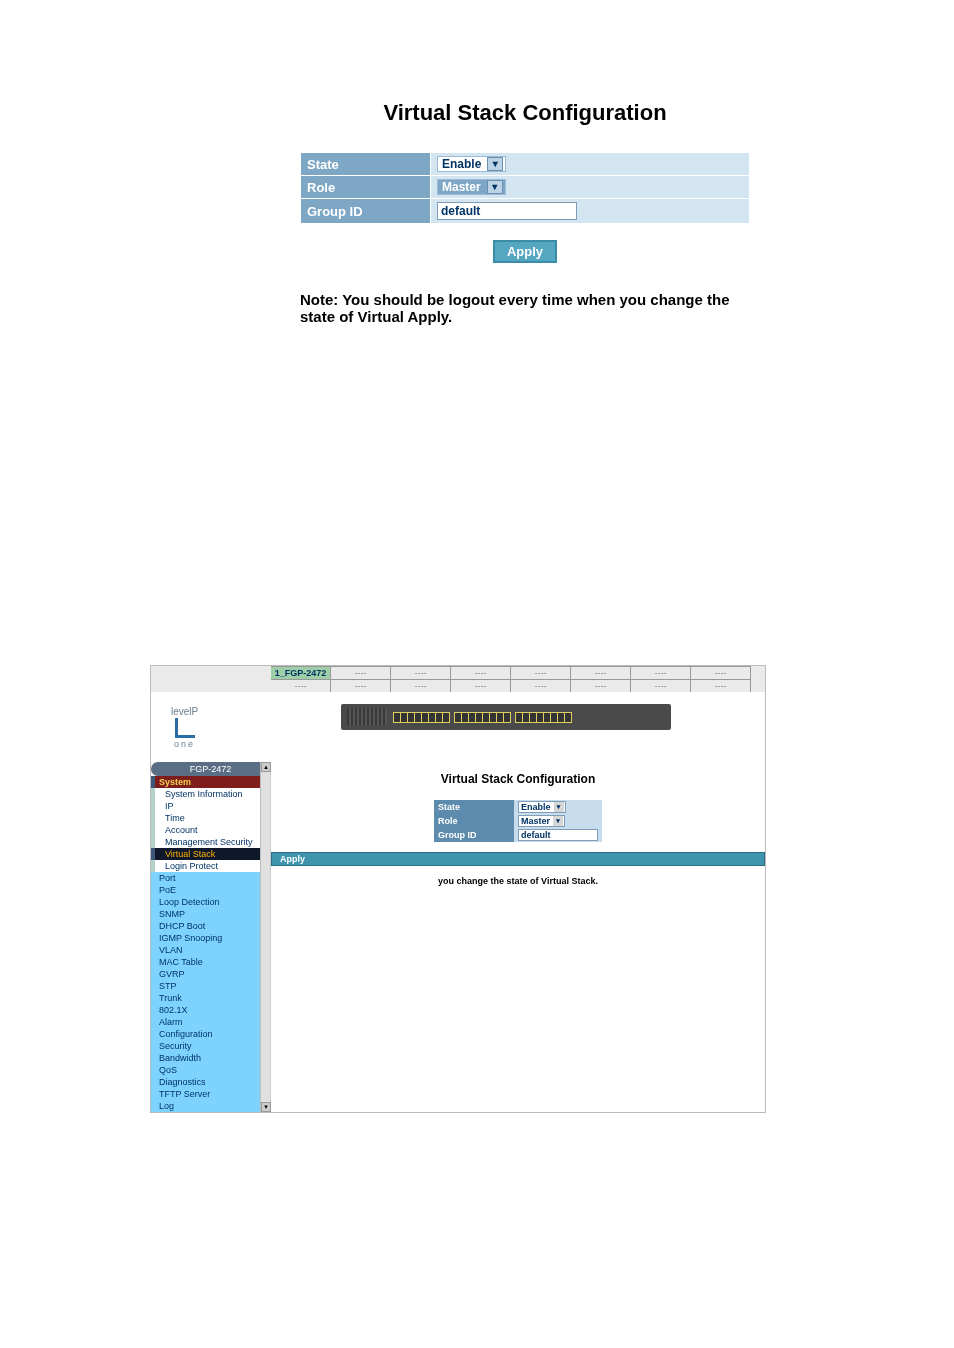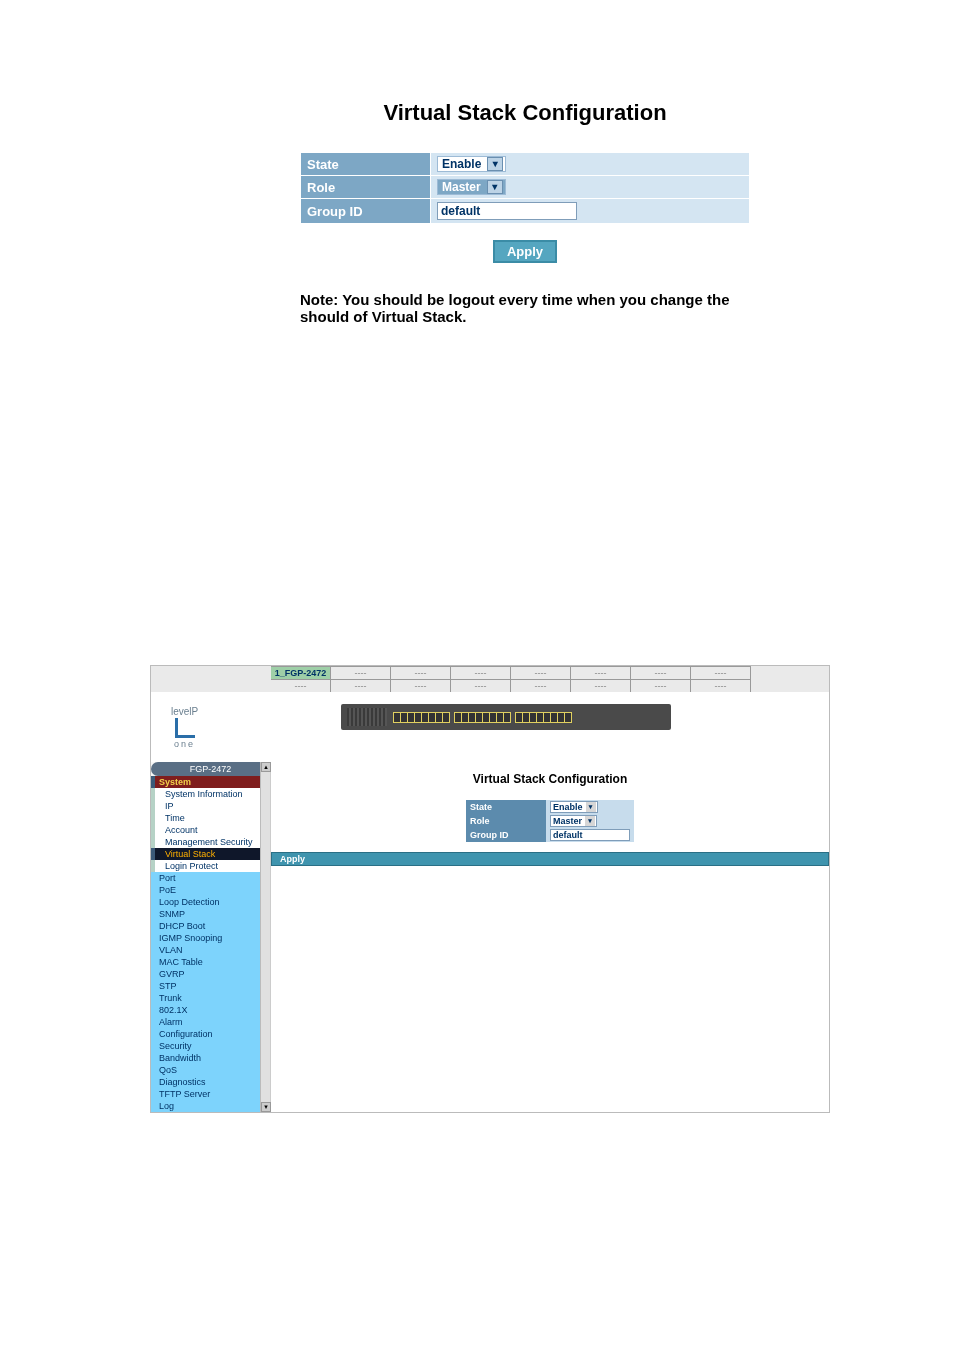--- a/index.html
+++ b/index.html
@@ -92,21 +92,21 @@
     margin-top: 28px;
     font-size: 15px;
     font-weight: bold;
     color: #000;
   }
 
   
   .bottom-wrap {
     position: relative;
     margin: 340px 12px 0 150px;
-    width: 680px;
+    width: 616px;
     border: 1px solid #bbb;
   }
   .tabs-row {
     display: flex;
     background: #eaeaea;
     font-size: 9px;
   }
   .tab {
     border-top: 1px solid #999;
     border-right: 1px solid #999;
@@ -309,21 +309,21 @@
       <td class="cfg-label">Group ID</td>
       <td class="cfg-value">
         <span class="text-input">default</span>
       </td>
     </tr>
   </tbody>
     </table>
 
   <div class="apply-btn">Apply</div>
 
-  <div class="top-note">Note: You should be logout every time when you change the should of Virtual Stack.</div>
+  <div class="top-note">Note: You should be logout every time when you change the state of Virtual Apply.</div>
 </div>
 
 <div class="bottom-wrap">
 
   <div class="tabs-row">
     <div class="tab first">1_FGP-2472</div>
     <div class="tab">----</div>
     <div class="tab">----</div>
     <div class="tab">----</div>
     <div class="tab">----</div>
@@ -449,16 +449,17 @@
         <tr>
           <td class="mini-label">Group ID</td>
           <td class="mini-value">
             <span class="mini-input" style="width:80px">default</span>
           </td>
         </tr>
       </tbody>
         </table>
       <div class="mini-apply">Apply</div>
       <div class="mini-note">
+        <div>you change the state of Virtual Stack.</div>
       </div>
     </div>
   </div>
 </div>
 
 </body></html>

